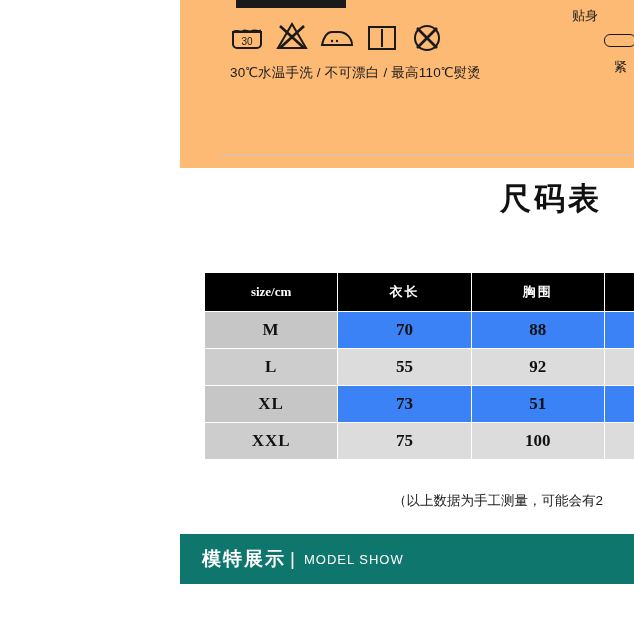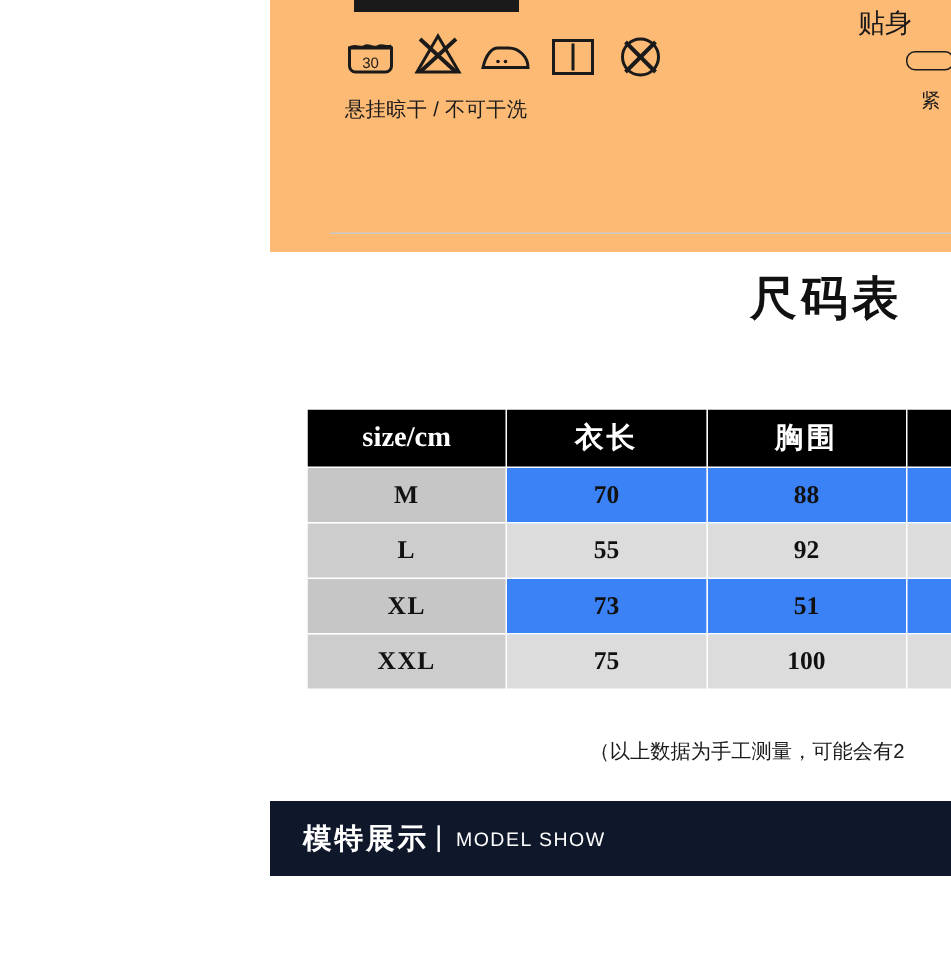--- a/index.html
+++ b/index.html
@@ -67,21 +67,21 @@
     background: #c9c9c9;
   }
 
   
   #right-fragment {
     position: absolute;
     left: 572px;
     top: 6px;
     width: 38px;
     color: #1a1a1a;
-    font-size: 18px;
+    font-size: 13px;
     line-height: 19px;
   }
   #right-frag-label2 {
     position: absolute;
     left: 614px;
     top: 58px;
     color: #1a1a1a;
     font-size: 13px;
   }
   #right-frag-shape {
@@ -125,21 +125,21 @@
     border: 1px solid #ffffff;
     text-align: center;
     height: 34px;
     font-size: 17px;
     font-family: "Liberation Serif", serif;
   }
   table.size-table thead th {
     background: #000000;
     color: #ffffff;
     font-weight: bold;
-    font-size: 19px;
+    font-size: 13px;
     height: 36px;
   }
   table.size-table thead th.hdr-cn {
     font-family: "Liberation Sans", sans-serif;
     letter-spacing: 2px;
   }
   table.size-table tbody td {
     background: #3b82f6;
     color: #111;
     font-weight: bold;
@@ -165,21 +165,21 @@
     white-space: nowrap;
   }
 
   
   #model-banner {
     position: absolute;
     left: 180px;
     top: 534px;
     width: 454px;
     height: 50px;
-    background: #0f172a;
+    background: #0f766e;
     display: flex;
     align-items: center;
   }
   #model-cn {
     color: #ffffff;
     font-size: 19px;
     font-weight: bold;
     letter-spacing: 2px;
     margin-left: 22px;
     font-family: "Liberation Sans", sans-serif;
@@ -258,21 +258,21 @@
       <svg width="34" height="34" viewBox="0 0 34 34">
         <circle cx="17" cy="18" r="12" fill="none" stroke="#1a1a1a" stroke-width="2"></circle>
         <path d="M7 8 L27 28" stroke="#1a1a1a" stroke-width="2.6"></path>
         <path d="M27 8 L7 28" stroke="#1a1a1a" stroke-width="2.6"></path>
       </svg>
     </span>
 
   </div>
 
   <div id="care-text">
-    <div>悬挂晾干 / 不可干洗</div>
+    <div>30℃水温手洗 / 不可漂白 / 最高110℃熨烫</div>
   </div>
 
   <div id="care-divider"></div>
 </div>
 
 <div id="right-fragment">贴身</div>
 <div id="right-frag-shape"></div>
 <div id="right-frag-label2">紧</div>
 
 <div id="size-title">尺码表</div>

